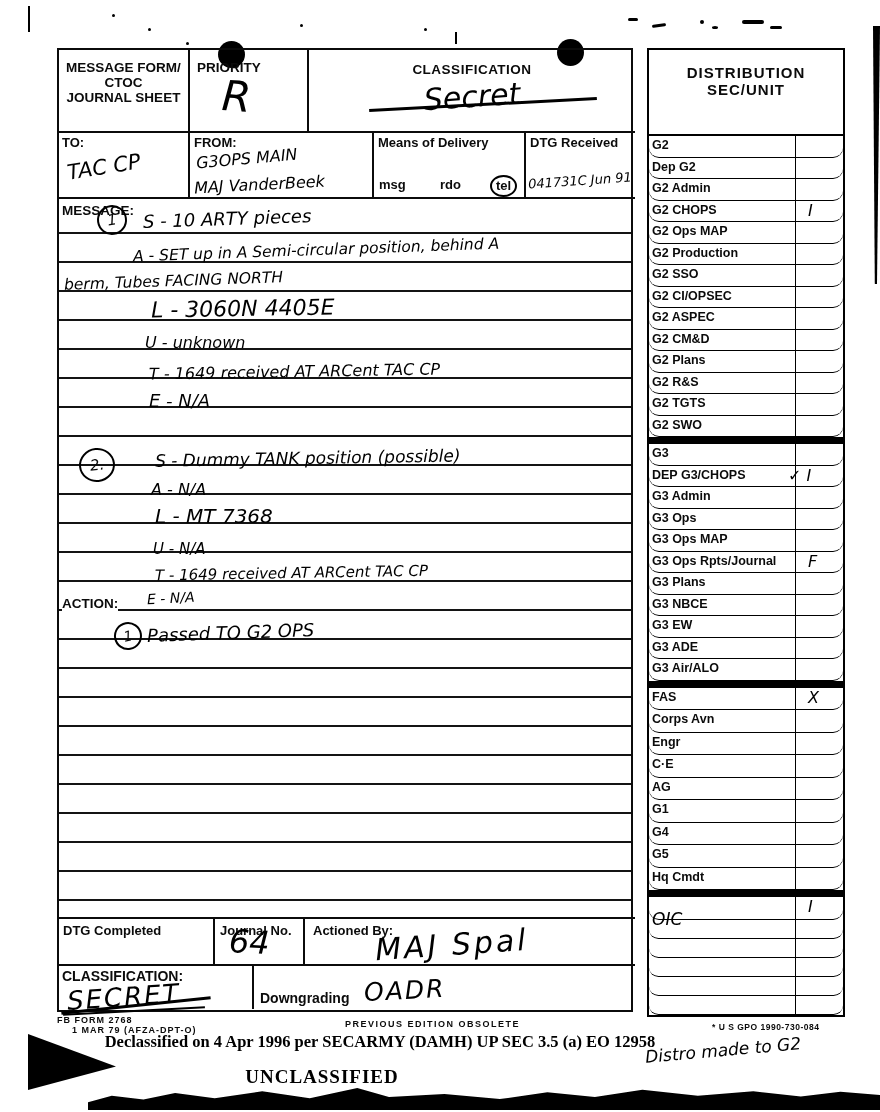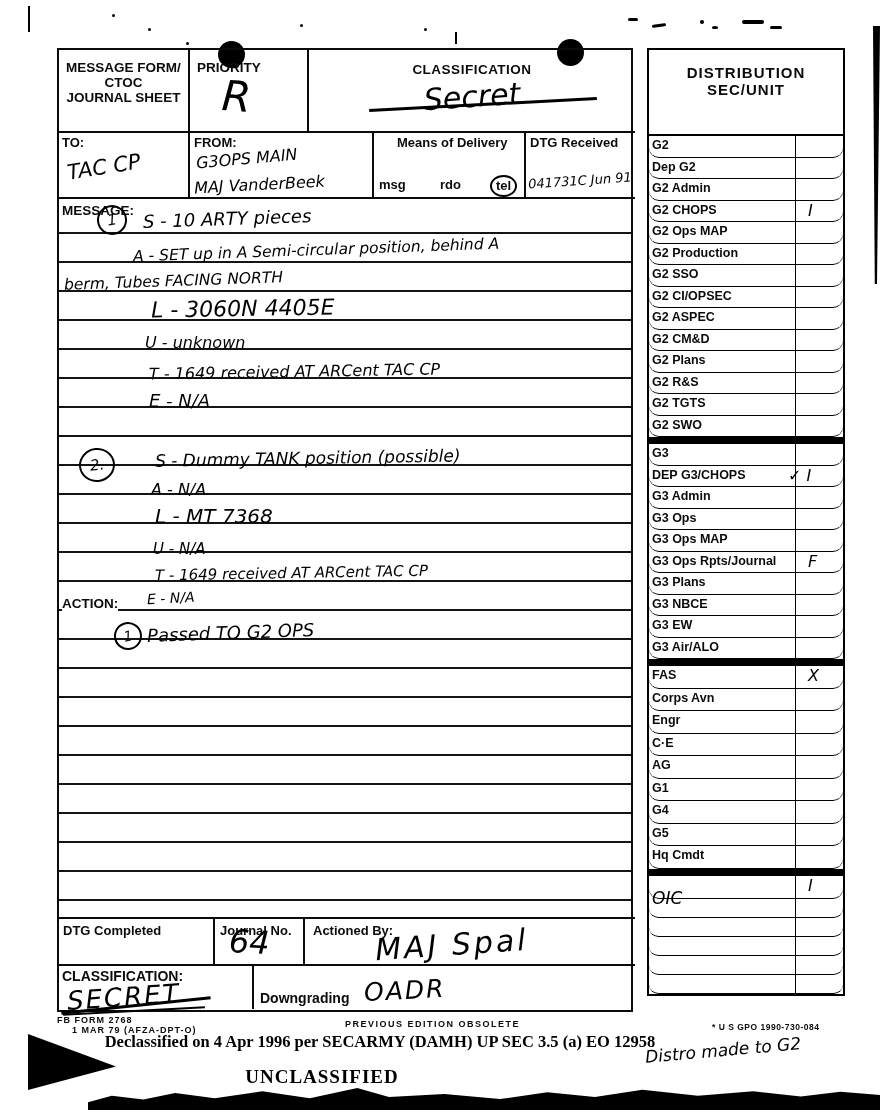--- a/index.html
+++ b/index.html
@@ -79,21 +79,21 @@
     <div class="cell bR bB" style="left:0;top:83px;width:131px;height:66px;">
       <div class="lbl abs" style="left:3px;top:2px;">TO:</div>
       <div class="hw abs" style="left:8px;top:22px;font-size:21px;transform:rotate(-9deg);">TAC CP</div>
     </div>
     <div class="cell bR bB" style="left:131px;top:83px;width:184px;height:66px;">
       <div class="lbl abs" style="left:4px;top:2px;">FROM:</div>
       <div class="hw abs" style="left:6px;top:16px;font-size:16px;transform:rotate(-5deg);">G3OPS MAIN</div>
       <div class="hw abs" style="left:4px;top:42px;font-size:16px;transform:rotate(-3deg);">MAJ VanderBeek</div>
     </div>
     <div class="cell bR bB" style="left:315px;top:83px;width:152px;height:66px;">
-      <div class="lbl abs" style="left:4px;top:2px;margin-left:19px;">Means of Delivery</div>
+      <div class="lbl abs" style="left:4px;top:2px;">Means of Delivery</div>
       <div class="lbl abs" style="left:5px;top:44px;">msg</div>
       <div class="lbl abs" style="left:66px;top:44px;">rdo</div>
       <div class="lbl abs" style="left:116px;top:42px;border:2px solid #000;border-radius:50%;padding:1px 4px 2px 4px;">tel</div>
     </div>
     <div class="cell bB" style="left:467px;top:83px;width:109px;height:66px;">
       <div class="lbl abs" style="left:4px;top:2px;white-space:nowrap;">DTG Received</div>
       <div class="hw abs" style="left:2px;top:40px;font-size:13px;transform:rotate(-4deg);">041731C Jun 91</div>
     </div>
 
     <div id="ruled" class="cell" style="left:0;top:155px;width:572px;height:712px;"></div>
@@ -245,20 +245,24 @@
         </div>
         <div class="drow">
           <div class="dlabel">G3  NBCE</div>
           <div class="dmark"></div>
         </div>
         <div class="drow">
           <div class="dlabel">G3  EW</div>
           <div class="dmark"></div>
         </div>
         <div class="drow">
+          <div class="dlabel">G3  ADE</div>
+          <div class="dmark"></div>
+        </div>
+        <div class="drow">
           <div class="dlabel">G3  Air/ALO</div>
           <div class="dmark"></div>
         </div>
         <div class="dbar"></div>
         <div class="drow s2">
           <div class="dlabel">FAS</div>
           <div class="dmark"><span class="hw">X</span></div>
         </div>
         <div class="drow s2">
           <div class="dlabel">Corps  Avn</div>

